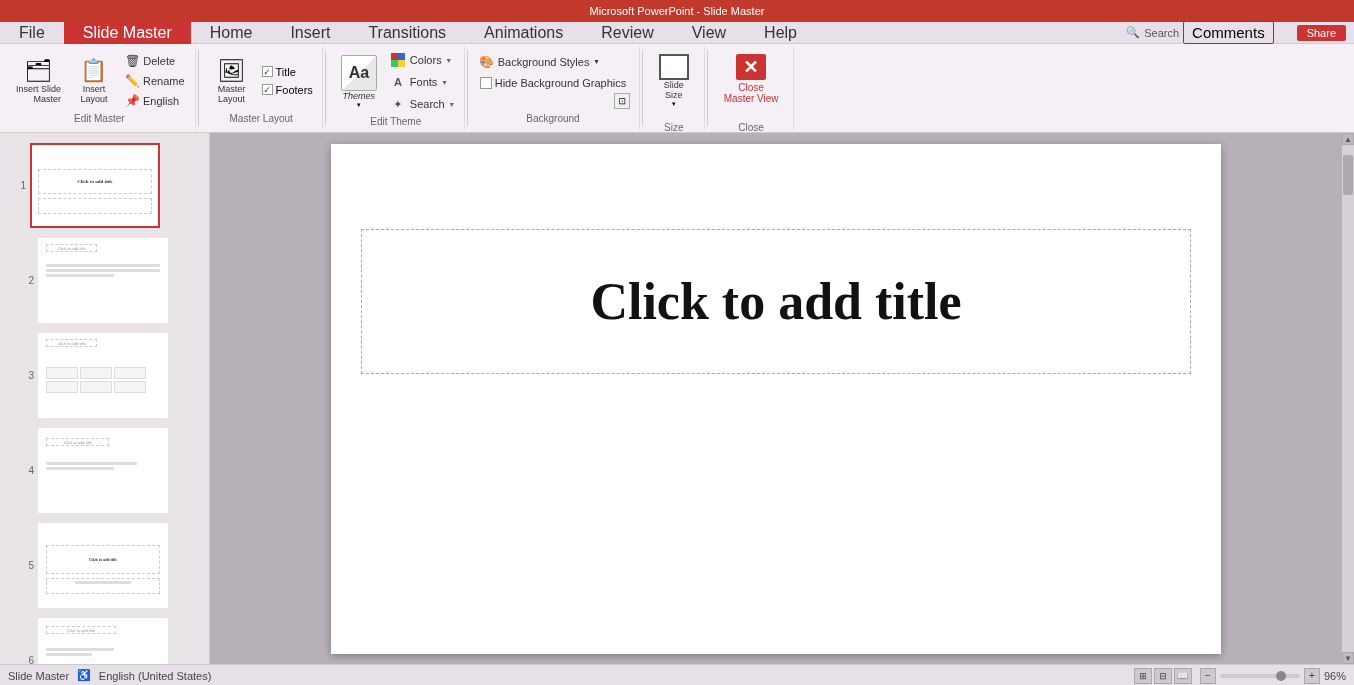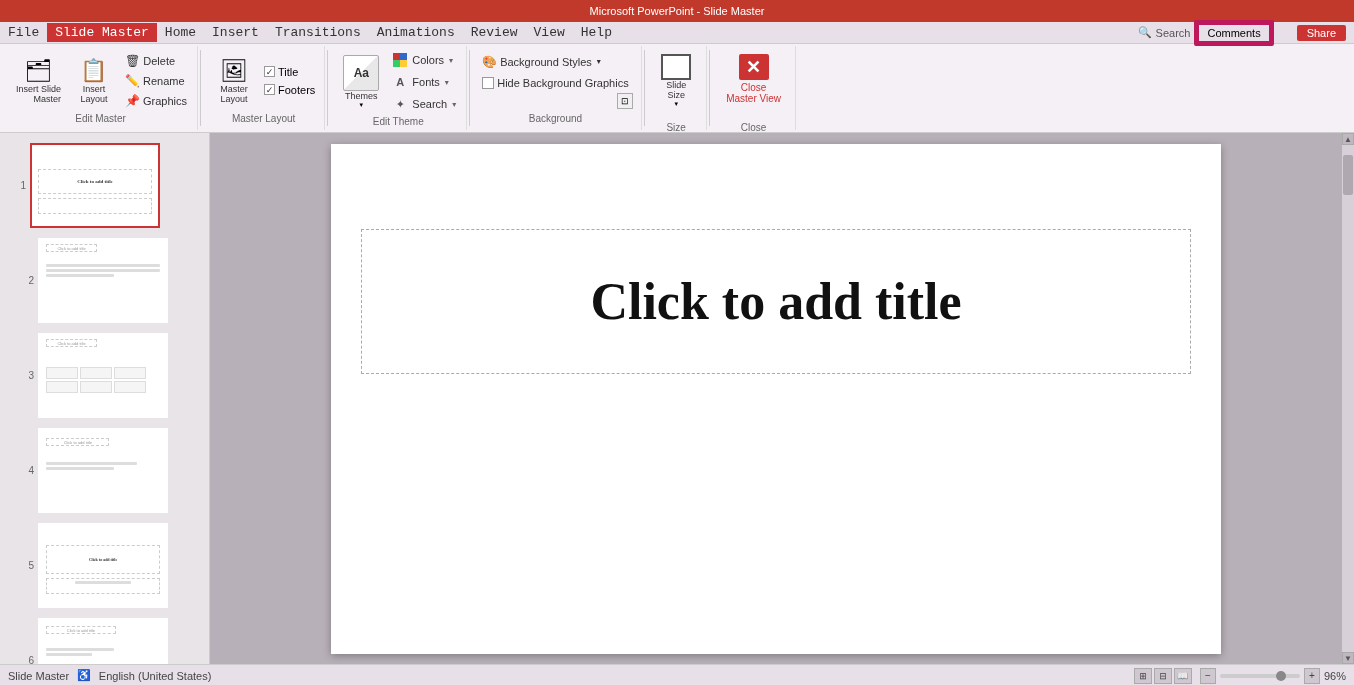--- a/index.html
+++ b/index.html
@@ -4,34 +4,34 @@
   <style>
     * { margin: 0; padding: 0; box-sizing: border-box; }
     body { font-family: 'Segoe UI', Arial, sans-serif; font-size: 12px; background: #f0f0f0; width: 1354px; height: 685px; overflow: hidden; user-select: none; }
 
     
     .title-bar { display: flex; align-items: center; height: 22px; background: #c0392b; padding: 0 8px; }
     .title-bar-text { color: white; font-size: 11px; flex: 1; text-align: center; }
 
     
     .menu-bar { display: flex; align-items: center; height: 22px; background: #e8e0e8; border-bottom: 1px solid #ccc; }
-    .menu-item { padding: 2px 8px; font-size: 13px; color: #333; cursor: pointer; font-family: Liberation Mono, monospace; }
+    .menu-item { padding: 2px 19px; font-size: 16px; color: #333; cursor: pointer; }
     .menu-item.active { background: #cc3333; color: white; }
     .menu-search { margin-left: auto; display: flex; align-items: center; padding: 0 8px; gap: 4px; }
     .share-btn { background: #cc3333; color: white; border: none; padding: 2px 10px; font-size: 11px; cursor: pointer; border-radius: 2px; margin-left: 19px; }
-    .comments-btn { background: transparent; border: 5px solid #be185d; padding: 2px 8px; font-size: 11px; cursor: pointer; border-radius: 2px; }
+    .comments-btn { background: transparent; border: 1px solid #be185d; padding: 2px 8px; font-size: 15px; cursor: pointer; border-radius: 2px; }
 
     
     .ribbon { display: flex; flex-direction: column; background: #f5f0f5; border-bottom: 1px solid #ccc; }
     .ribbon-content { display: flex; align-items: stretch; padding: 2px 4px; height: 88px; }
     .ribbon-group { display: flex; flex-direction: column; align-items: center; border-right: 1px solid #ddd; padding: 2px 6px; min-width: 60px; }
     .em-big-btn { display: flex; flex-direction: column; align-items: center; justify-content: center; cursor: pointer; padding: 2px 6px; border-radius: 2px; height: 60px; min-width: 50px; }
     .em-small-buttons { display: flex; flex-direction: column; justify-content: center; gap: 1px; }
     .em-small-btn { display: flex; align-items: center; gap: 3px; cursor: pointer; padding: 1px 4px; border-radius: 2px; height: 18px; font-size: 11px; color: #333; }
-    .theme-icon { width: 36px; height: 36px; background: linear-gradient(135deg, #fff 50%, #e8e8e8 50%); border: 1px solid #aaa; border-radius: 2px; display: flex; align-items: center; justify-content: center; font-size: 12px; font-weight: bold; color: #333; }
+    .theme-icon { width: 36px; height: 36px; background: linear-gradient(135deg, #fff 50%, #e8e8e8 50%); border: 1px solid #aaa; border-radius: 2px; display: flex; align-items: center; justify-content: center; font-size: 16px; font-weight: bold; color: #333; }
     .cfe-btn { display: flex; align-items: center; gap: 4px; cursor: pointer; padding: 2px 4px; border-radius: 2px; height: 20px; font-size: 11px; color: #333; }
     .cfe-icon { width: 16px; height: 16px; display: flex; align-items: center; justify-content: center; }
     .cfe-arrow { font-size: 8px; color: #666; margin-left: 1px; }
     .bg-styles-btn { display: flex; align-items: center; gap: 3px; cursor: pointer; padding: 2px 4px; border-radius: 2px; font-size: 11px; color: #333; }
     .bg-checkbox-row { display: flex; align-items: flex-end; gap: 3px; font-size: 11px; color: #333; cursor: pointer; padding: 2px 4px; }
     .bg-checkbox { width: 12px; height: 12px; border: 1px solid #999; background: white; display: inline-block; }
     .bg-format-btn { width: 16px; height: 16px; border: 1px solid #aaa; background: #f0f0f0; cursor: pointer; display: flex; align-items: center; justify-content: center; font-size: 9px; margin-left: auto; }
     .size-btn { display: flex; flex-direction: column; align-items: center; cursor: pointer; padding: 4px 8px; border-radius: 2px; height: 70px; }
     .size-icon { width: 30px; height: 26px; border: 2px solid #555; background: white; display: flex; align-items: center; justify-content: center; }
     .close-master-btn { display: flex; flex-direction: column; align-items: center; cursor: pointer; padding: 4px 8px; border-radius: 2px; height: 70px; }
@@ -143,21 +143,21 @@
             <div class="em-small-btn">
               <span style="font-size:12px;">🗑</span>
               <span>Delete</span>
             </div>
             <div class="em-small-btn">
               <span style="font-size:12px;">✏️</span>
               <span>Rename</span>
             </div>
             <div class="em-small-btn">
               <span style="font-size:12px;">📌</span>
-              <span>Graphics</span>
+              <span>English</span>
             </div>
           </div>
         </div>
         <div class="group-footer">Edit Master</div>
       </div>
     </div>
 
     <div class="ribbon-separator"></div>
 
     <div class="ribbon-group" style="flex-direction:row; padding:4px 6px;">
@@ -182,21 +182,21 @@
       </div>
     </div>
 
     <div class="ribbon-separator"></div>
 
     <div class="ribbon-group" style="flex-direction:row; padding:4px 6px;">
       <div class="group-wrapper" style="display:flex; flex-direction:column; height:100%;">
         <div class="group-content" style="display:flex; align-items:center; flex:1; gap:2px;">
           <div class="em-big-btn">
             <div class="theme-icon">Aa</div>
-            <span style="font-size:9px; color:#333;">Themes</span>
+            <span style="font-size:9px; color:#333;font-style:italic;">Themes</span>
             <span style="font-size:7px;">▾</span>
           </div>
           <div style="display:flex; flex-direction:column; gap:2px; justify-content:center;">
             <div class="cfe-btn">
               <div class="cfe-icon">
                 <svg width="14" height="14">
                     <rect width="7" height="7" fill="#cc3333"></rect>
                     <rect x="7" width="7" height="7" fill="#3366cc"></rect>
                     <rect y="7" width="7" height="7" fill="#33cc66"></rect>
                     <rect x="7" y="7" width="7" height="7" fill="#ffcc33"></rect>

